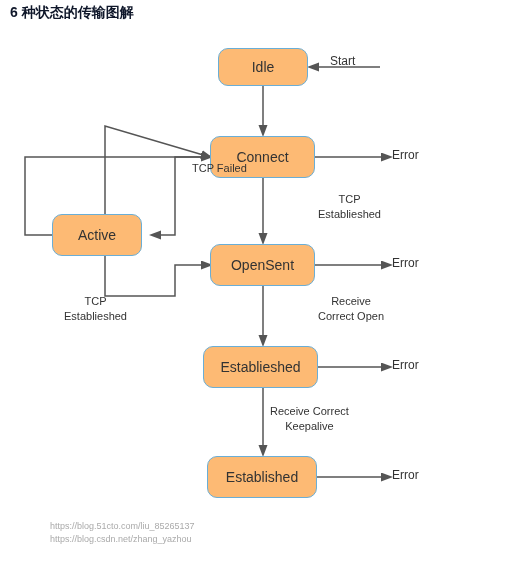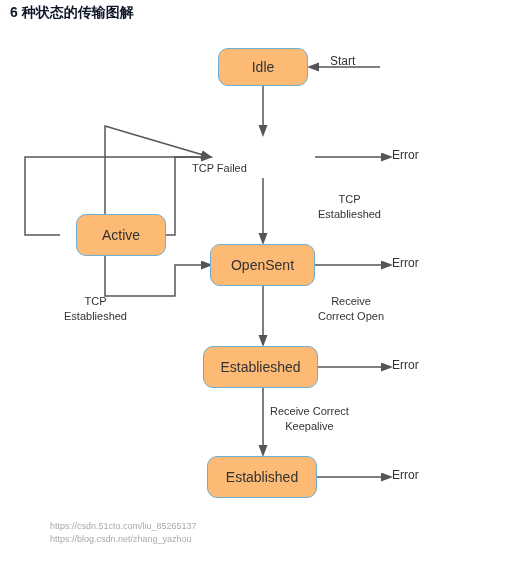--- a/index.html
+++ b/index.html
@@ -114,22 +114,25 @@
     <polyline points="105,230 105,270 175,270 175,239 210,239" stroke="#555" stroke-width="1.5" fill="none" marker-end="url(#arrow)"></polyline>
 
     <polyline points="60,209 25,209 25,131 210,131" stroke="#555" stroke-width="1.5" fill="none" marker-end="url(#arrow)"></polyline>
 
   </svg>
 
   <div class="state-box" style="left:218px; top:22px; width:90px; height:38px;">
     <span>Idle</span>
   </div>
 
+  <div class="state-box" style="left:210px; top:110px; width:105px; height:42px;">
+    <span>Connect</span>
+  </div>
 
-  <div class="state-box" style="left:76px; top:188px; width:90px; height:42px;">
+  <div class="state-box" style="left:52px; top:188px; width:90px; height:42px;">
     <span>Active</span>
   </div>
 
   <div class="state-box" style="left:210px; top:218px; width:105px; height:42px;">
     <span>OpenSent</span>
   </div>
 
   <div class="state-box" style="left:203px; top:320px; width:115px; height:42px;">
     <span>Establieshed</span>
   </div>
@@ -154,19 +157,19 @@
 
   <div class="label" style="left:64px; top:268px; font-size:11px; line-height:1.4;">TCP<br>Establieshed</div>
 
 
   <div class="label" style="left:318px; top:268px; font-size:11px; line-height:1.4;">Receive<br>Correct Open</div>
 
   <div class="label" style="left:270px; top:378px; font-size:11px; line-height:1.4;">Receive Correct<br>Keepalive</div>
 
 
   <div class="watermark" style="left:50px; top:495px; font-size:9px; color:#aaa;">
-    https://csdn.51cto.com/liu_85265137
+    https://blog.51cto.com/liu_85265137
   </div>
   <div class="watermark" style="left:50px; top:508px; font-size:9px; color:#aaa;">
     https://blog.csdn.net/zhang_yazhou
   </div>
 
 </div>
 
 </body></html>

